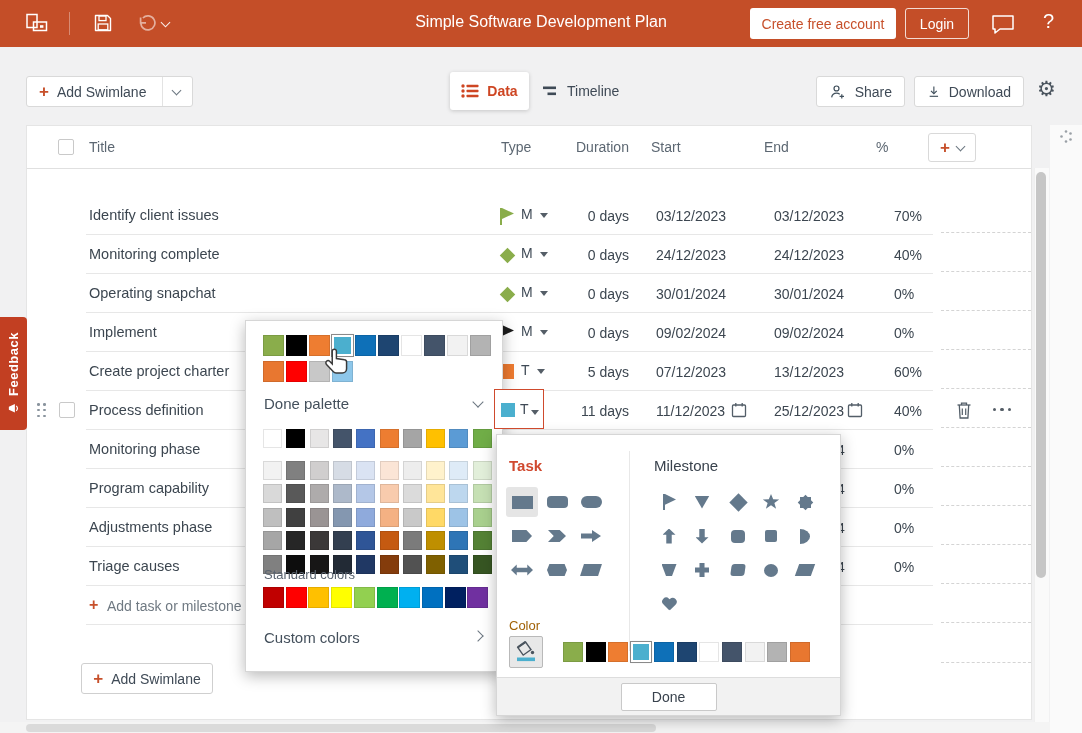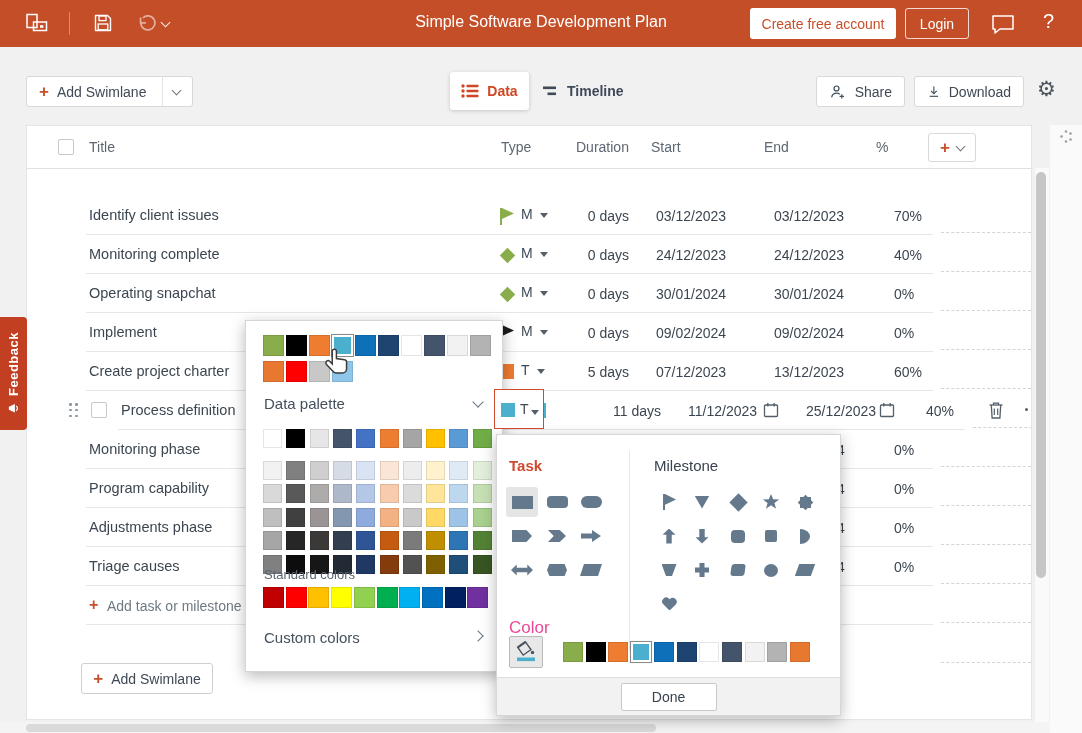--- a/index.html
+++ b/index.html
@@ -94,21 +94,21 @@
   .pp-chev2{position:absolute;right:20px;top:311px}
   .hand{position:absolute;left:78px;top:26px;z-index:5}
 
   
   .shapes{position:absolute;left:496px;top:434px;width:345px;height:282px;background:#fff;border:1px solid #d6d6d6;box-shadow:0 4px 14px rgba(0,0,0,.28);z-index:40}
   .sp-task-label{position:absolute;left:12px;top:22px;font-size:15px;font-weight:bold;color:#d0492f}
   .sp-mile-label{position:absolute;left:157px;top:22px;font-size:15px;color:#39424d}
   .sp-divider{position:absolute;left:132px;top:16px;width:1px;height:200px;background:#e8e8e8}
   .scell{position:absolute;width:32px;height:30px;display:flex;align-items:center;justify-content:center;border-radius:3px}
   .scell-sel{background:#e5e5e5}
-  .sp-color-label{position:absolute;left:12px;top:183px;font-size:17px;color:#ec4899}
+  .sp-color-label{position:absolute;left:12px;top:183px;font-size:13px;color:#a16207}
   .bucket{position:absolute;left:12px;top:201px;width:34px;height:32px;background:#e8e8e8;border:1px solid #b9b9b9;border-radius:2px;display:flex;align-items:center;justify-content:center}
   .sp-colors{position:absolute;left:66px;top:207px;height:20px}
   .sp-colors .sw{width:20px;height:20px}
   .sp-footer{position:absolute;left:0;bottom:0;width:100%;height:38px;background:#f2f2f2;border-top:1px solid #ddd}
   .btn-done{position:absolute;left:50%;top:5px;transform:translateX(-50%);width:96px;height:28px;background:#fff;border:1px solid #c9c9c9;border-radius:2px;font-size:14px;color:#39424d;font-family:inherit}
 
   
   .shp{background:#64798c;display:block}
   .shp-rect{width:21px;height:13px}
   .shp-rrect{width:21px;height:12px;border-radius:4px}
@@ -198,21 +198,21 @@
         <rect x="5.5" y="11.8" width="12" height="2.4" rx=".6"></rect>
     </g>
   </svg>
   <span>Data</span>
 </div>
 <div class="tab-timeline">
   <svg width="16" height="16" viewBox="0 0 16 16">
     <rect x="0" y="3.5" width="13" height="2.6" fill="#3f4a56"></rect>
     <rect x="4.5" y="9.5" width="8.5" height="2.6" fill="#3f4a56"></rect>
   </svg>
-  <span style="font-weight:bold">Timeline</span>
+  <span style="font-weight:normal">Timeline</span>
 </div>
 
 <div class="btn-std" style="left:816px;top:76px;width:89px;justify-content:center">
   <svg width="20" height="18" viewBox="0 0 20 18">
     <circle cx="8.5" cy="5" r="2.8" fill="none" stroke="#41505c" stroke-width="1.4"></circle>
     <path d="M3 15c.6-3 2.8-4.6 5.5-4.6 1.4 0 2.7.4 3.7 1.2" fill="none" stroke="#41505c" stroke-width="1.4"></path>
     <path d="M14.5 11.5v5M12 14h5" stroke="#41505c" stroke-width="1.4"></path>
   </svg>
   <span>Share</span>
 </div>
@@ -305,21 +305,21 @@
         <span class="ti ti-sq-orange"></span>
         <div class="typesel">
           <span>T</span>
           <span class="caret"></span>
         </div>
         <div class="rdur">5 days</div>
         <div class="rstart">07/12/2023</div>
         <div class="rend">13/12/2023</div>
         <div class="rpct">60%</div>
       </div>
-      <div class="trow" style="top: 265px; margin-left: 32px;">
+      <div class="trow" style="top: 265px;">
         <div class="b-solid"></div>
         <div class="b-dash"></div>
         <div class="draghandle">
           <i></i>
           <i></i>
           <i></i>
           <i></i>
           <i></i>
           <i></i>
         </div>
@@ -429,21 +429,21 @@
     </div>
   <div class="pp-row pp-row2" id="pp-row2">
       <span class="sw" style="left: 0px; background: rgb(232, 119, 48);"></span>
       <span class="sw" style="left: 23px; background: rgb(255, 0, 0);"></span>
       <span class="sw" style="left: 46px; background: rgb(200, 200, 200);"></span>
       <span class="sw" style="left: 69px; background: rgb(142, 199, 234);"></span>
     </div>
   <svg class="hand" width="30" height="32" viewBox="0 0 24 26">
     <path d="M8.2 1.8c-.95 0-1.7.75-1.7 1.7v10.2l-2.1-2.1c-.7-.7-1.85-.7-2.55 0-.7.7-.7 1.85 0 2.55l5.6 6c.55.6 1.35.95 2.15.95h5.1c1.9 0 3.45-1.55 3.45-3.45v-5.5c0-.95-.7-1.75-1.65-1.85l-6.6-.95V3.5c0-.95-.75-1.7-1.7-1.7z" fill="#fff" stroke="#3a3a3a" stroke-width="1.2"></path>
   </svg>
-  <div class="pp-label">Data palette</div>
+  <div class="pp-label">Done palette</div>
   <span class="pp-chev chev-d"></span>
   <div class="pp-grid" id="pp-grid">
       <span class="gsw" style="left: 0px; top: 0px; background: rgb(255, 255, 255);"></span>
       <span class="gsw" style="left: 23.3px; top: 0px; background: rgb(0, 0, 0);"></span>
       <span class="gsw" style="left: 46.6px; top: 0px; background: rgb(231, 230, 230);"></span>
       <span class="gsw" style="left: 69.9px; top: 0px; background: rgb(68, 84, 106);"></span>
       <span class="gsw" style="left: 93.2px; top: 0px; background: rgb(68, 114, 196);"></span>
       <span class="gsw" style="left: 116.5px; top: 0px; background: rgb(237, 125, 49);"></span>
       <span class="gsw" style="left: 139.8px; top: 0px; background: rgb(165, 165, 165);"></span>
       <span class="gsw" style="left: 163.1px; top: 0px; background: rgb(255, 192, 0);"></span>

